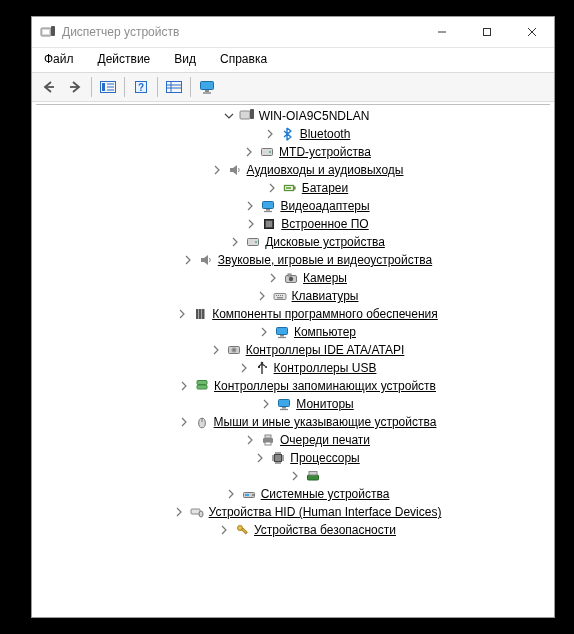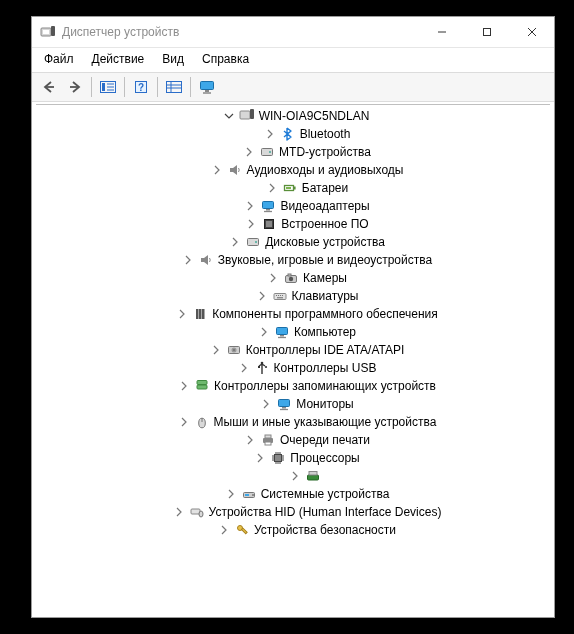--- a/index.html
+++ b/index.html
@@ -49,21 +49,21 @@
   .win-controls div {
     width: 45px;
     display: flex;
     align-items: center;
     justify-content: center;
     color: #555;
     font-size: 11px;
   }
   .menubar {
     display: flex;
-    gap: 2px;
+    gap: 8px;
     padding: 2px 4px 4px 4px;
     font-size: 12px;
     color: #000;
   }
   .menubar span {
     padding: 2px 8px;
   }
   .toolbar {
     display: flex;
     align-items: center;
@@ -101,21 +101,21 @@
     display: flex;
     align-items: center;
     height: 18px;
     line-height: 18px;
     white-space: nowrap;
     font-size: 12px;
     color: #000;
     justify-content: center;
   }
   .indent0 { padding-left: 4px; }
-  .indent1 { padding-left: 26px; }
+  .indent1 { padding-left: 26px; text-decoration: underline; }
   .chevron {
     display:inline-flex;
     width:12px;
     height:12px;
     align-items:center;
     justify-content:center;
     margin-right:4px;
     color:#606060;
   }
   .tree-icon {

